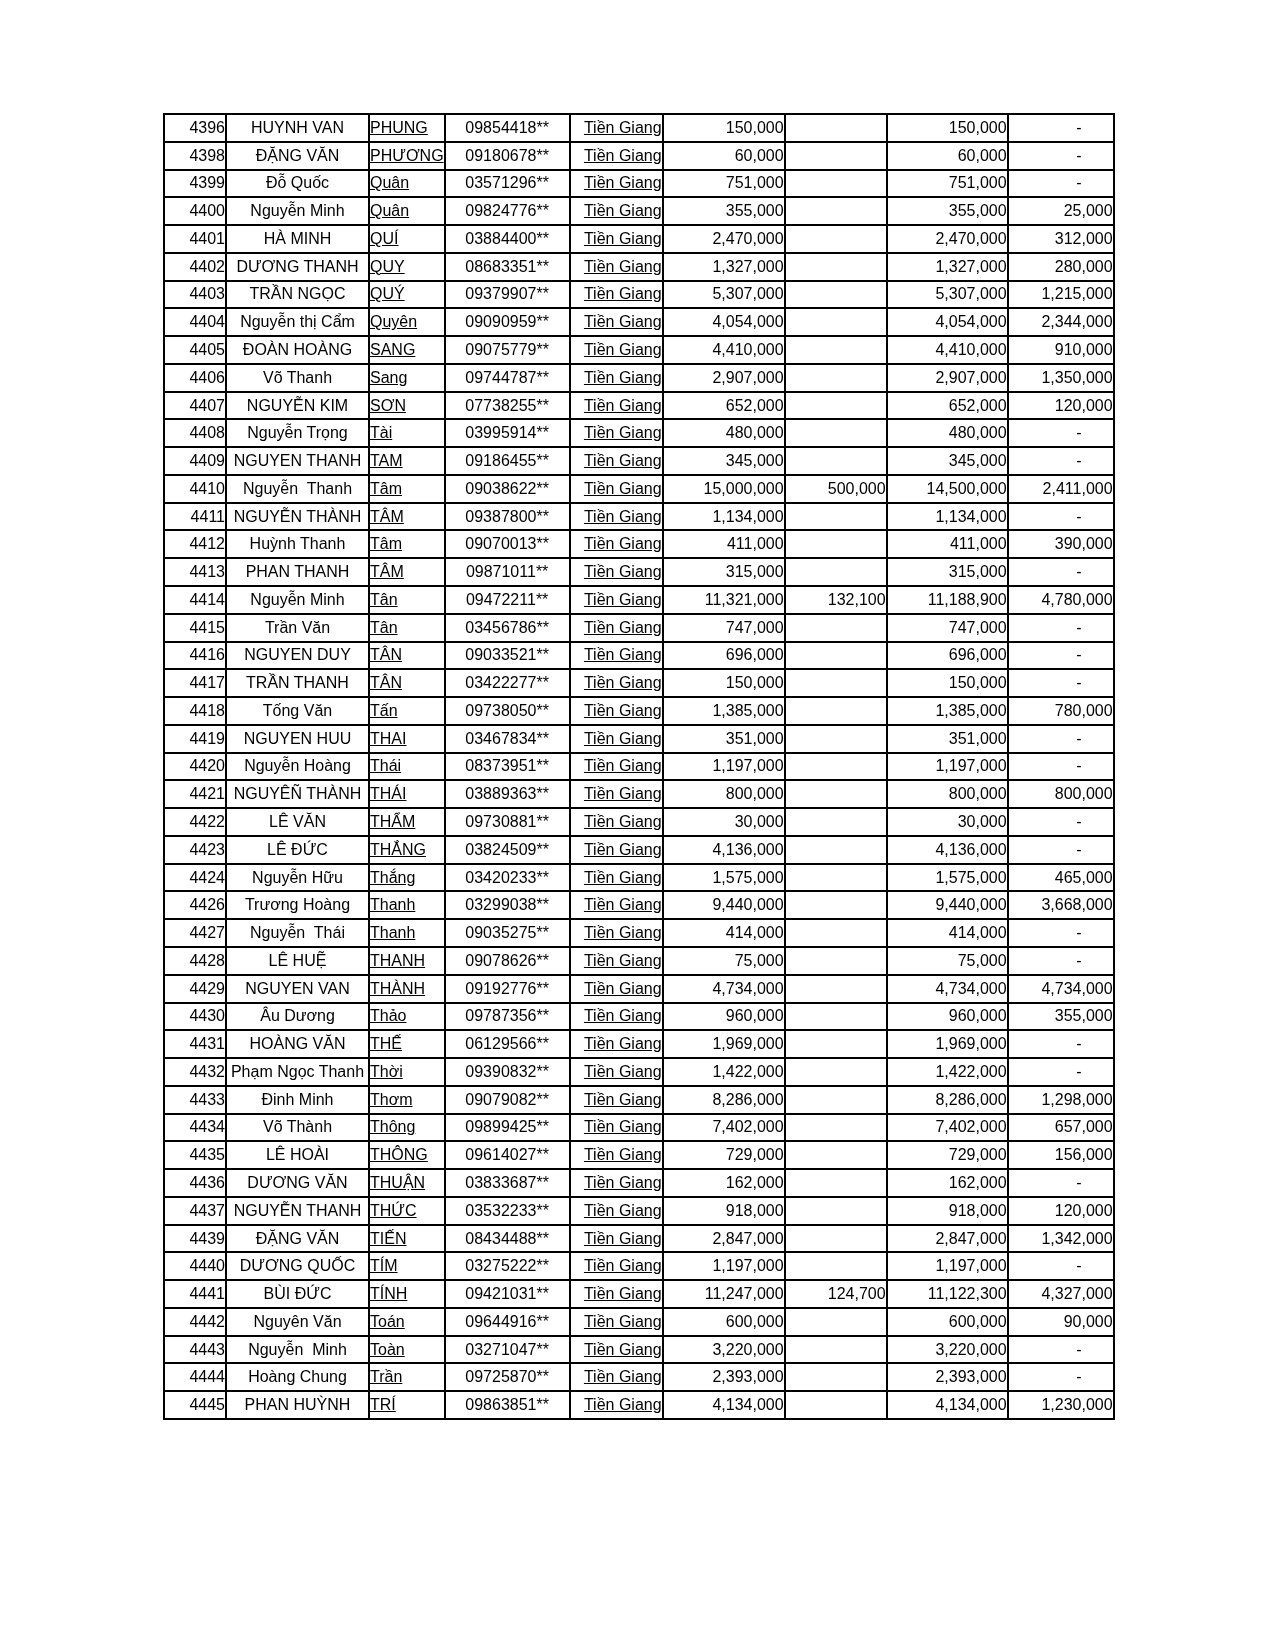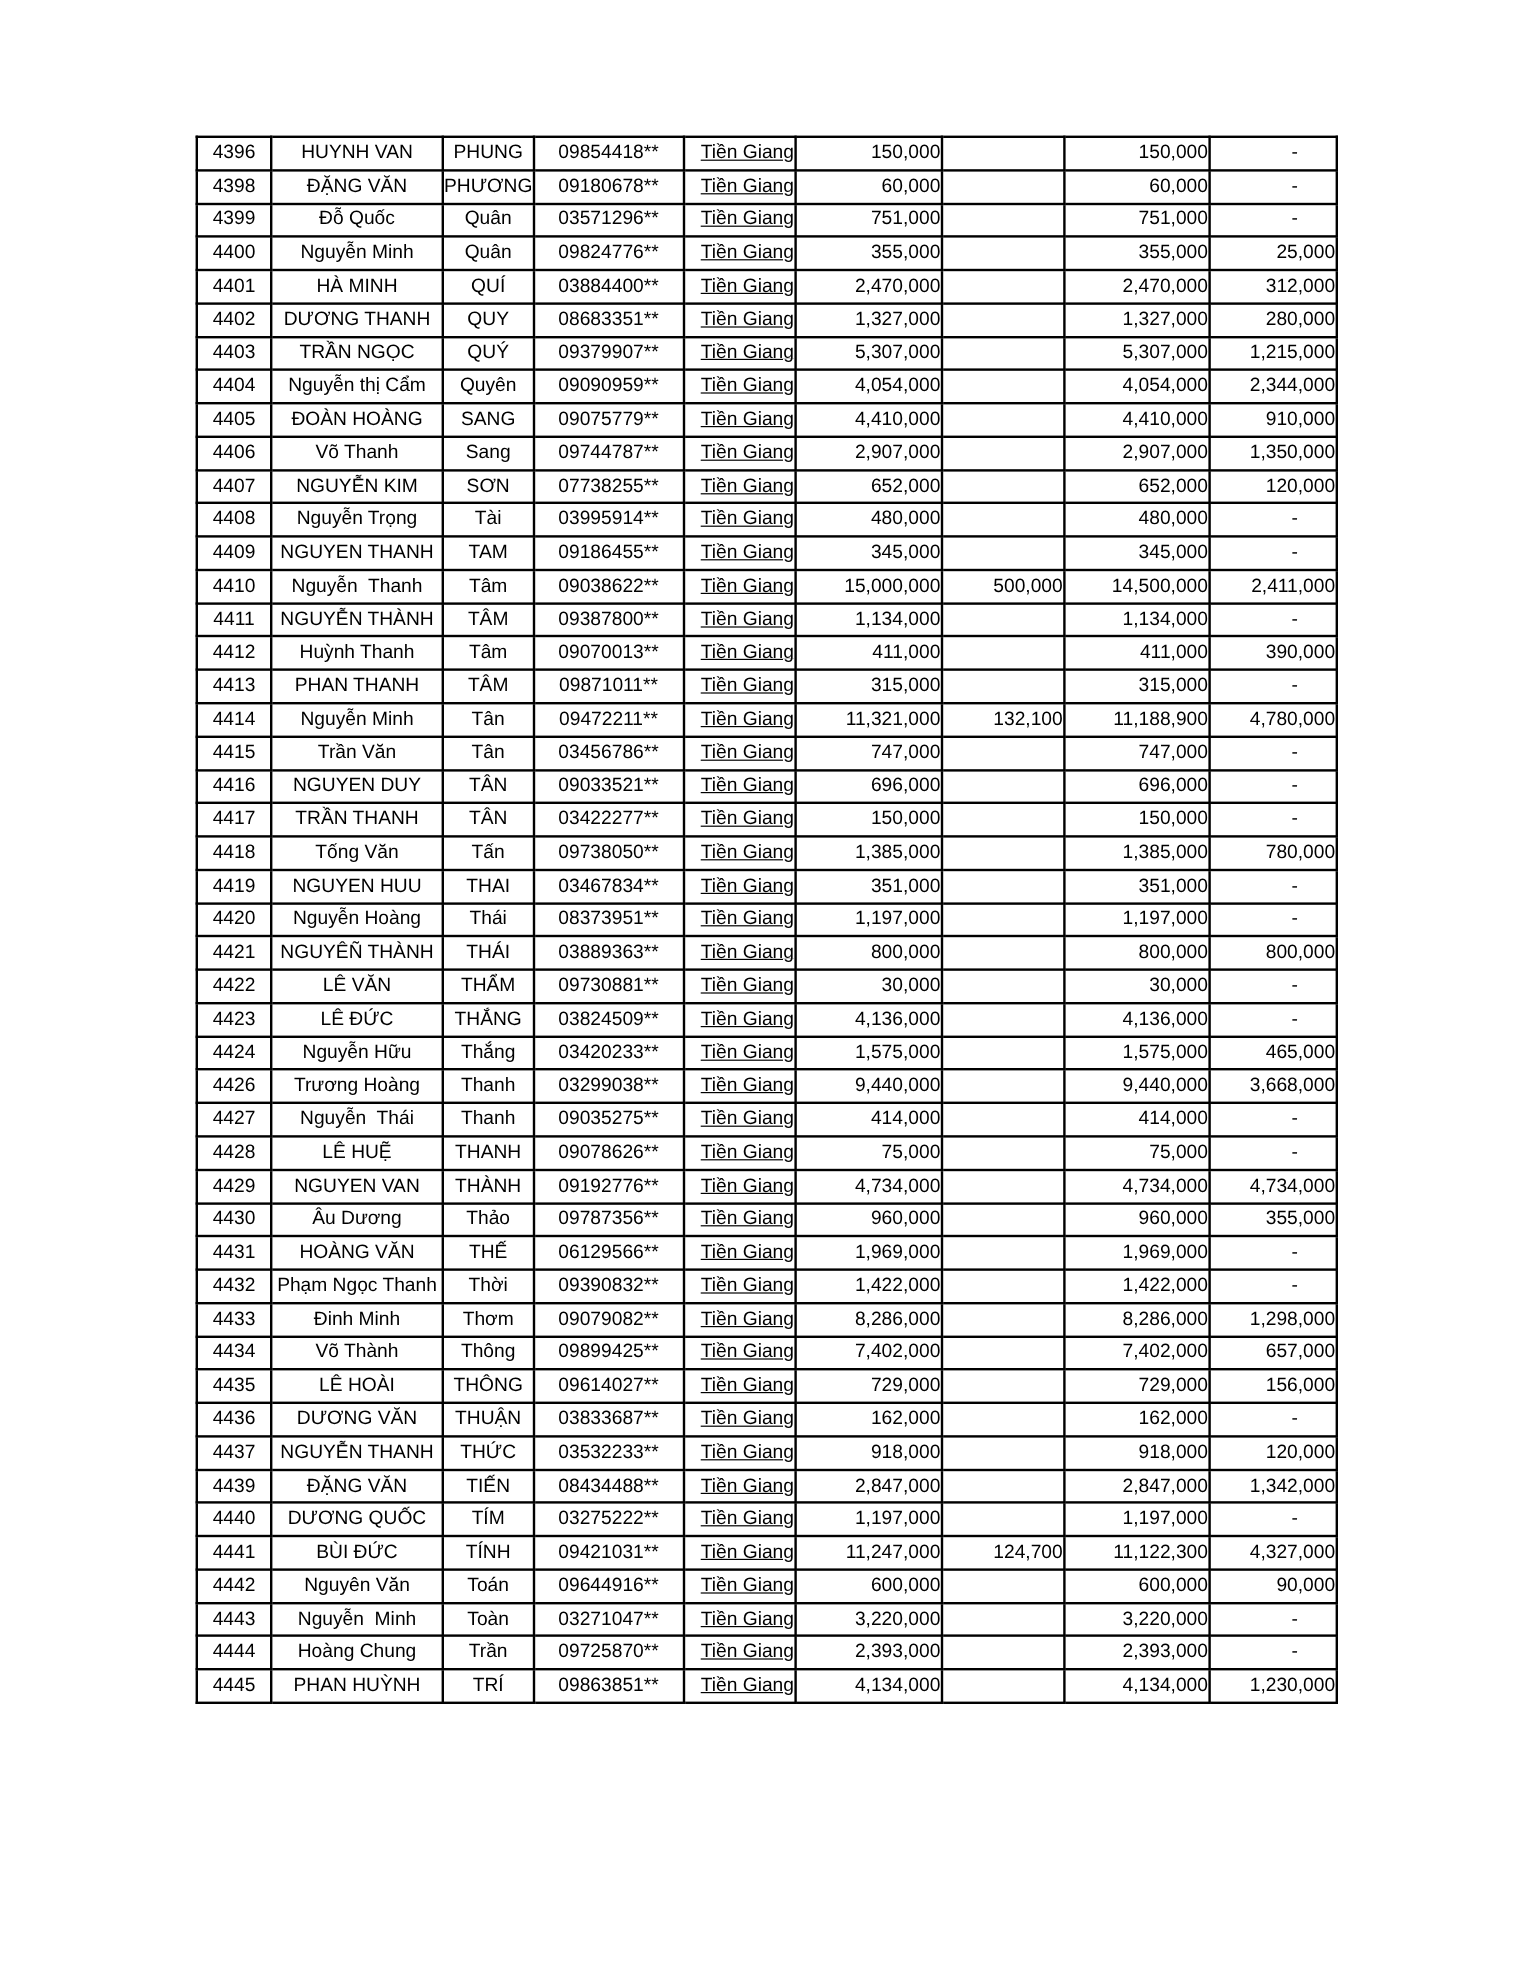--- a/index.html
+++ b/index.html
@@ -19,23 +19,23 @@
   table.grid td{
     border:2px solid #000;
     padding:0;
     font-size:16px;
     line-height:1;
     vertical-align:middle;
     overflow:hidden;
     white-space:pre;
   }
   table.grid tr{height:27.78px;}
-  td.c0{text-align:center;border-radius:11px;}
+  td.c0{text-align:right;}
   td.c1{text-align:center;}
-  td.c2{text-align:center;}
+  td.c2{text-align:left;text-decoration:underline;}
   td.c3{text-align:center;margin-left:17px;}
   td.c4{text-align:right;padding-left:3px;text-decoration:underline;}
   td.c5{text-align:right;padding-right:10px;}
   td.c6{text-align:right;padding-right:10px;}
   td.c7{text-align:right;padding-right:10px;}
   td.c8{text-align:right;padding-right:10px;}
   td.c8.dash{padding-right:31px;}
 </style>
 </head>
 <body>

